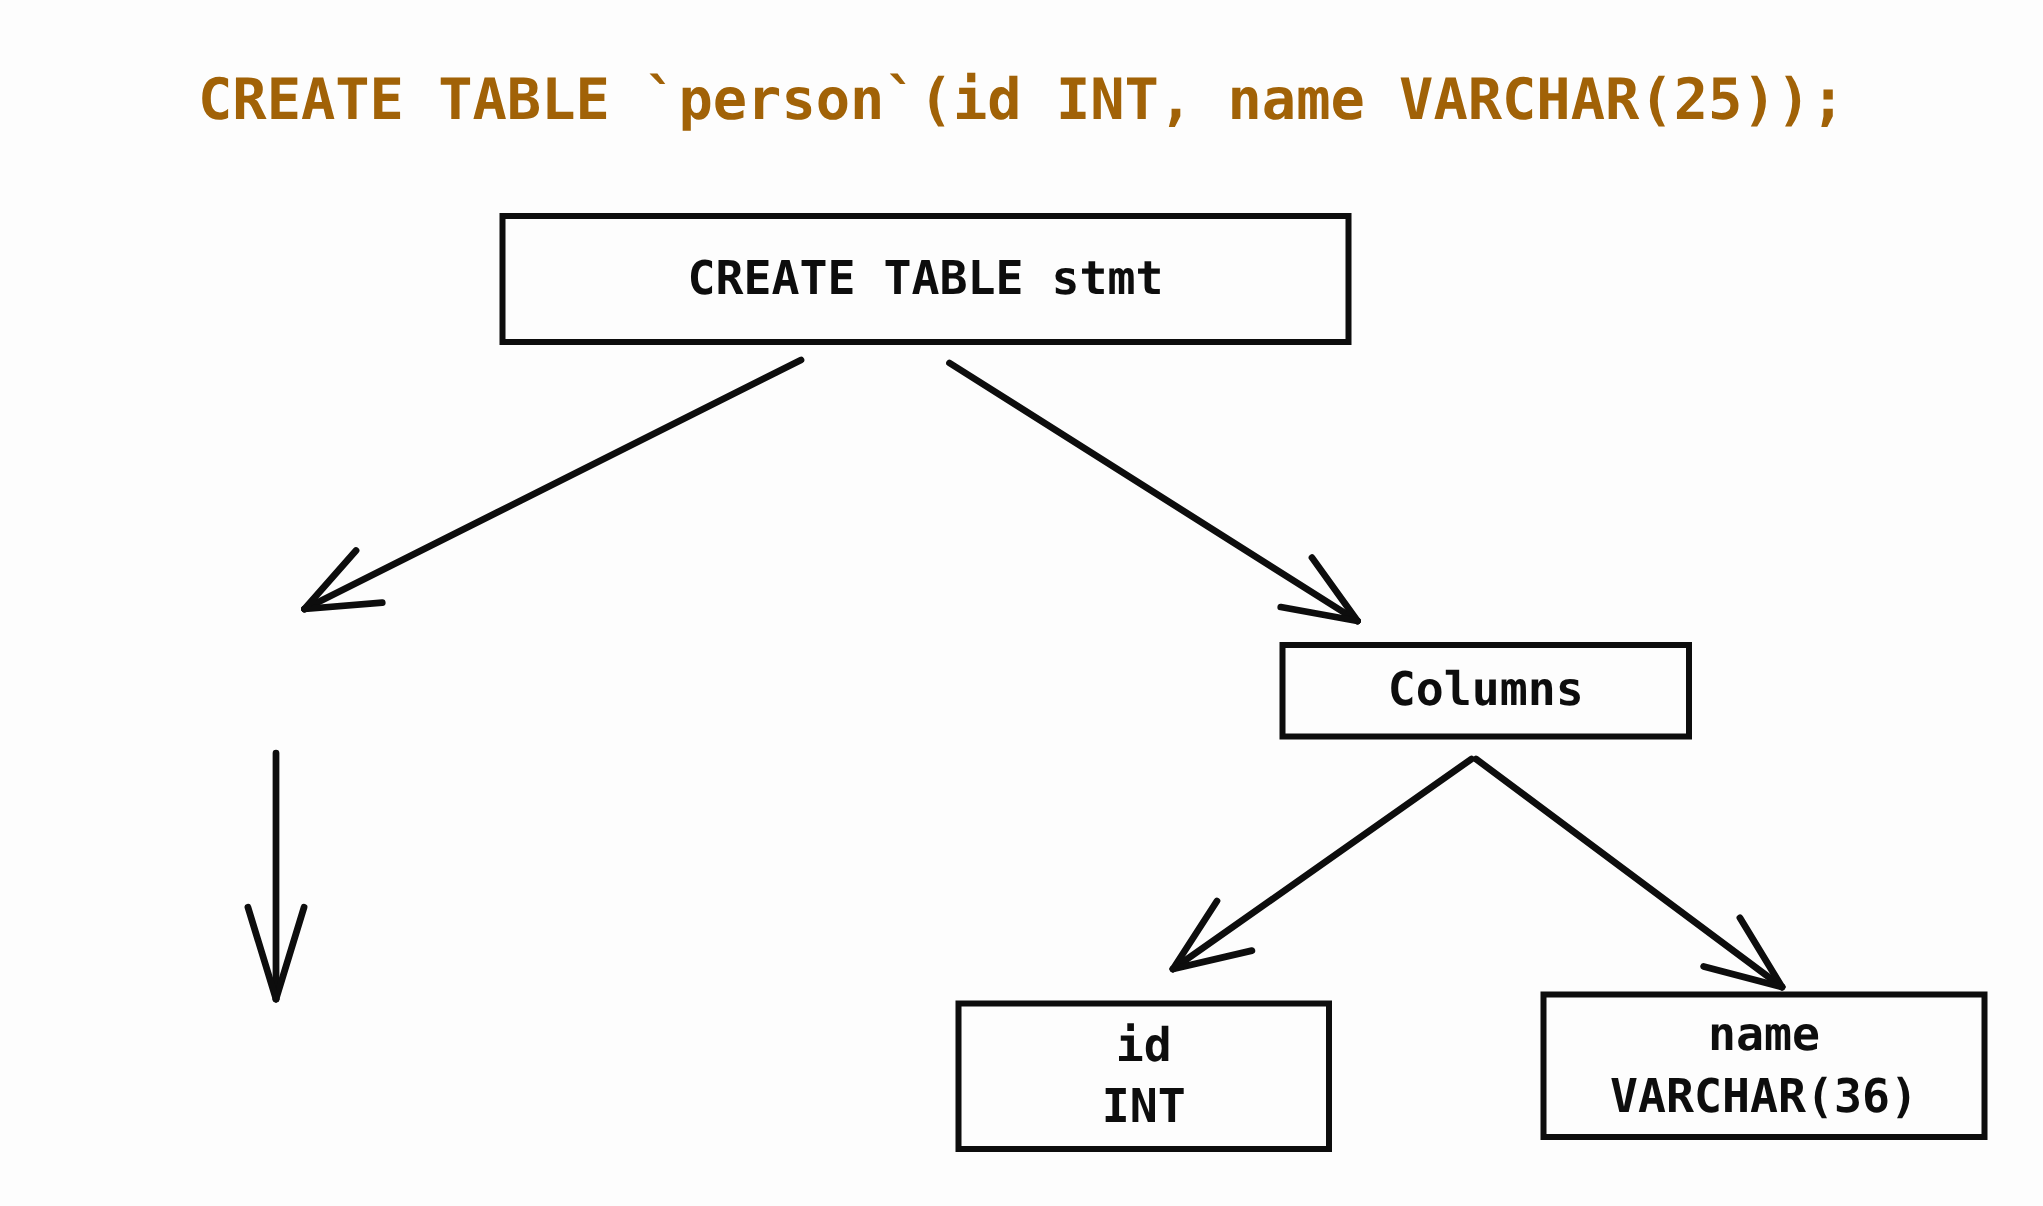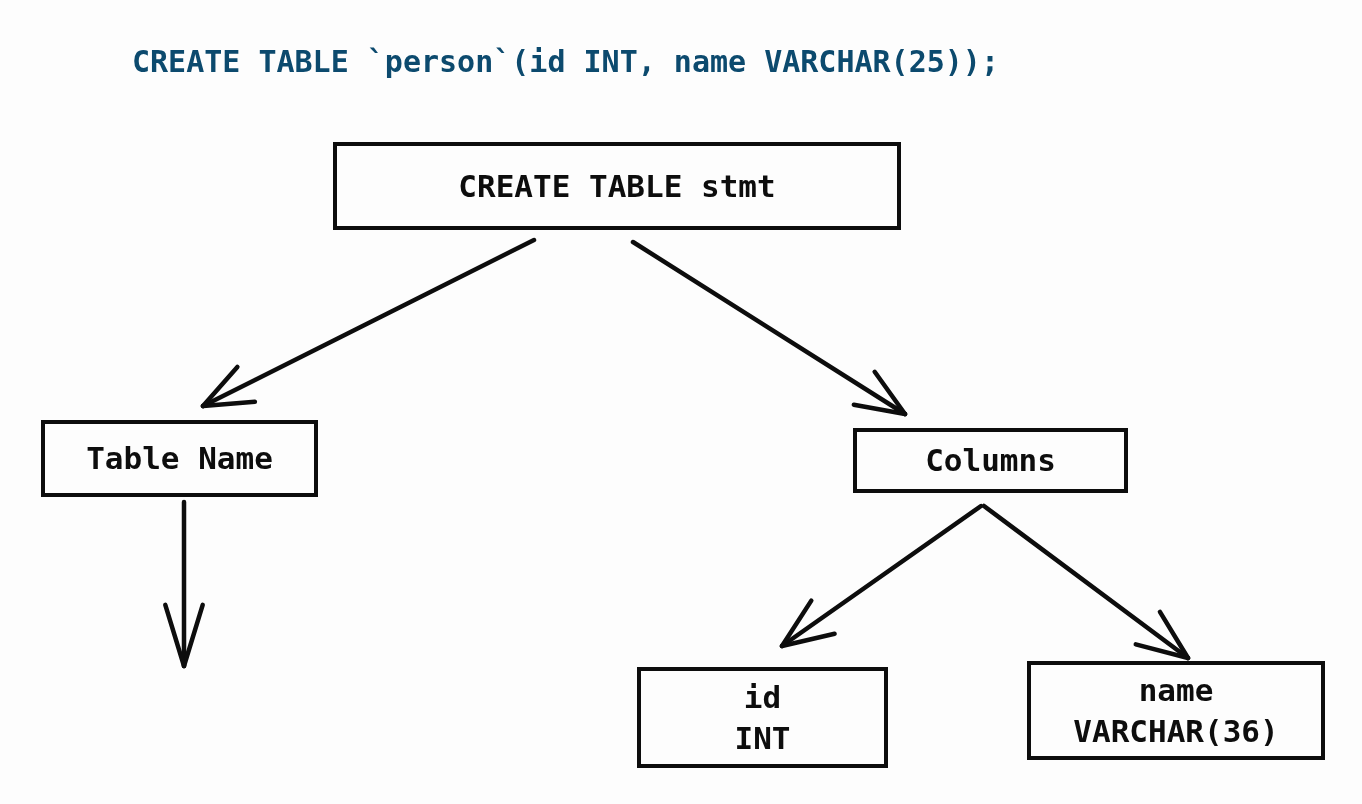--- a/index.html
+++ b/index.html
@@ -17,25 +17,25 @@
   }
   .canvas {
     position: absolute;
     left: 0; top: 0;
     width: 1362px; height: 804px;
   }
   .sql-line {
     position: absolute;
     left: 132px;
     top: 44px;
-    font-size: 30px;
+    font-size: 38px;
     font-weight: bold;
     letter-spacing: 0;
     white-space: pre;
-    color: #0c4a6e;
+    color: #a16207;
   }
   .edges-layer {
     position: absolute;
     left: 0; top: 0;
     width: 1362px; height: 804px;
     pointer-events: none;
   }
   .node {
     position: absolute;
     box-sizing: border-box;
@@ -90,23 +90,20 @@
         <line x1="984" y1="506" x2="1188" y2="658" stroke="#0d0d0d" stroke-width="4.5" stroke-linecap="round"></line>
         <line x1="1188" y1="658" x2="1159.9376921197456" y2="611.8642559783218" stroke="#0d0d0d" stroke-width="4.5" stroke-linecap="round"></line>
         <line x1="1188" y1="658" x2="1135.7650842903636" y2="644.3064401703871" stroke="#0d0d0d" stroke-width="4.5" stroke-linecap="round"></line>
       </g>
     </svg>
 
   <div class="node node-stmt">
     <span>CREATE TABLE stmt</span>
   </div>
 
-  <div class="node node-table-name">
-    <span>Table Name</span>
-  </div>
 
   <div class="node node-columns">
     <span>Columns</span>
   </div>
 
 
   <div class="node node-id-col">
     <span>id</span>
     <span>INT</span>
   </div>

